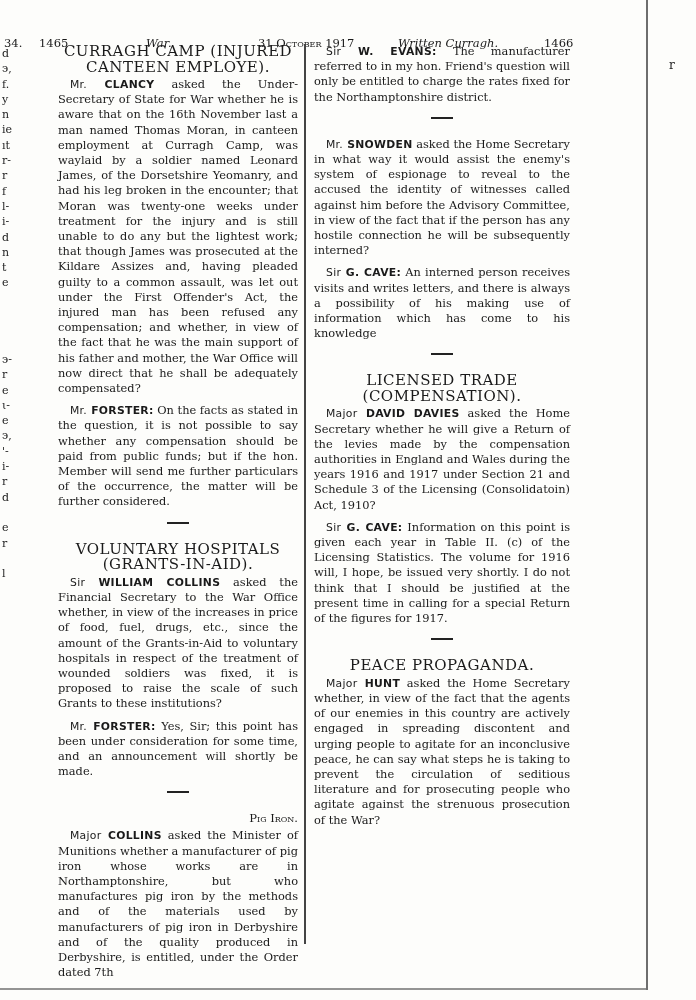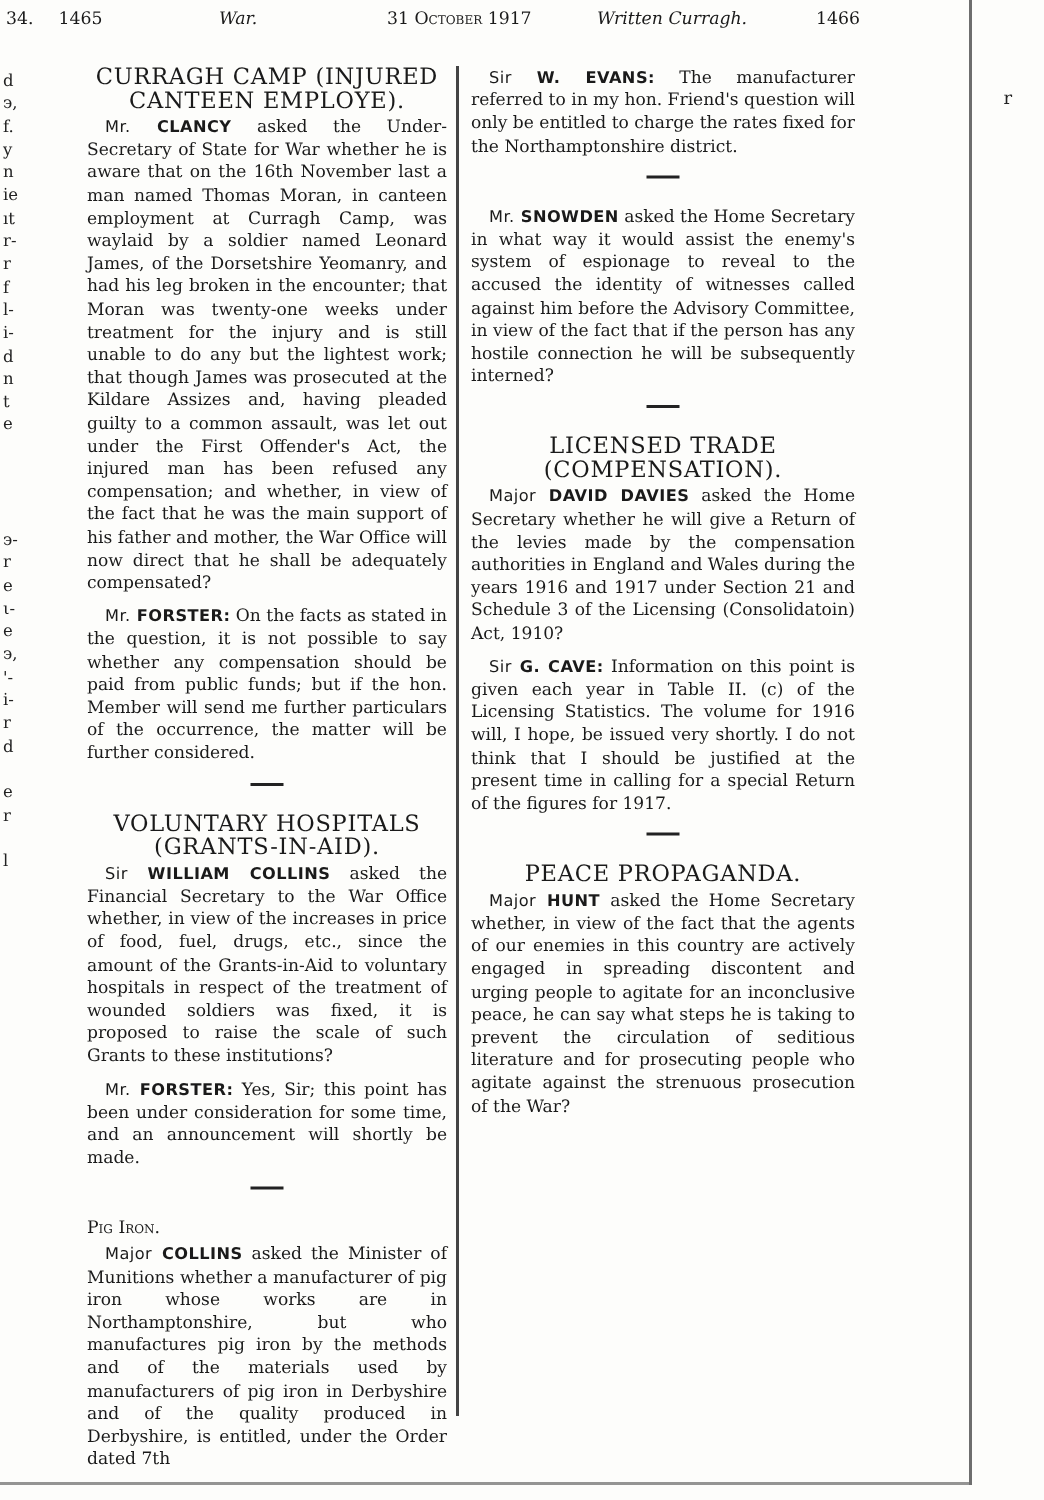--- a/index.html
+++ b/index.html
@@ -16,21 +16,21 @@
     position: absolute; left: 0; top: 988px; width: 646px; height: 2px;
     background: #666; opacity: .7;
   }
   .speck { position: absolute; left: 669px; top: 58px; font-size: 12px; color: #222; }
   .margin-frag {
     position: absolute; left: 2px; top: 46px; width: 18px;
     font-size: 11px; line-height: 15.3px; color: #222; letter-spacing: 0;
   }
   .margin-frag div { height: 15.3px; white-space: nowrap; }
   .running-head {
-    position: absolute; top: 5px; left: 0; width: 640px; height: 16px;
+    position: absolute; top: 36px; left: 0; width: 640px; height: 16px;
     font-size: 11.5px;
   }
   .running-head span { position: absolute; top: 0; white-space: nowrap; }
   .rh-left { left: 4px; }
   .rh-col1 { left: 39px; }
   .rh-sec1 { left: 146px; font-style: italic; }
   .rh-date { left: 258px; font-variant: small-caps; }
   .rh-sec2 { left: 398px; font-style: italic; }
   .rh-col2 { left: 544px; }
   .col {
@@ -41,21 +41,21 @@
   .col-right { left: 314px; width: 256px; }
   .col-divider {
     position: absolute; left: 304px; top: 44px; width: 1.5px; height: 900px;
     background: #444;
   }
   h2 {
     font-weight: normal; font-size: 15px; text-align: center;
     letter-spacing: .5px; margin: 0 0 2px 0; line-height: 15.5px;
   }
   h3 {
-    font-weight: normal; font-size: 11.5px; text-align: left;
+    font-weight: normal; font-size: 11.5px; text-align: right;
     font-variant: small-caps; margin: 0 0 2px 0; line-height: 15px;
   }
   p { margin: 0 0 7px 0; text-indent: 12px; }
   p.cont { text-indent: 0; }
   .spk {
     font-family: "DejaVu Sans", "Liberation Sans", sans-serif;
     font-weight: bold; font-size: 10.8px; letter-spacing: .3px;
   }
   .spk .title { font-weight: normal; margin-top: 40px; }
   .rule {
@@ -149,20 +149,23 @@
 
 <div class="col col-right">
   <p>
     <span class="spk"><span class="title">Sir</span> <span>W. EVANS:</span></span><span> The manufacturer referred to in my hon. Friend's question will only be entitled to charge the rates fixed for the Northamptonshire district.</span>
   </p>
   <div class="rule"></div>
   <section>
     <p>
       <span class="spk"><span class="title">Mr.</span> <span>SNOWDEN</span></span><span> asked the Home Secretary in what way it would assist the enemy's system of espionage to reveal to the accused the identity of witnesses called against him before the Advisory Committee, in view of the fact that if the person has any hostile connection he will be subsequently interned?</span>
     </p>
+    <p>
+      <span class="spk"><span class="title">Sir</span> <span>G. CAVE:</span></span><span> An interned person receives visits and writes letters, and there is always a possibility of his making use of information which has come to his knowledge</span>
+    </p>
   </section>
   <div class="rule"></div>
   <section>
     <h2>LICENSED TRADE (COMPENSATION).</h2>
     <p>
       <span class="spk"><span class="title">Major</span> <span>DAVID DAVIES</span></span><span> asked the Home Secretary whether he will give a Return of the levies made by the compensation authorities in England and Wales during the years 1916 and 1917 under Section 21 and Schedule 3 of the Licensing (Consolidatoin) Act, 1910?</span>
     </p>
     <p>
       <span class="spk"><span class="title">Sir</span> <span>G. CAVE:</span></span><span> Information on this point is given each year in Table II. (c) of the Licensing Statistics. The volume for 1916 will, I hope, be issued very shortly. I do not think that I should be justified at the present time in calling for a special Return of the figures for 1917.</span>
     </p>

